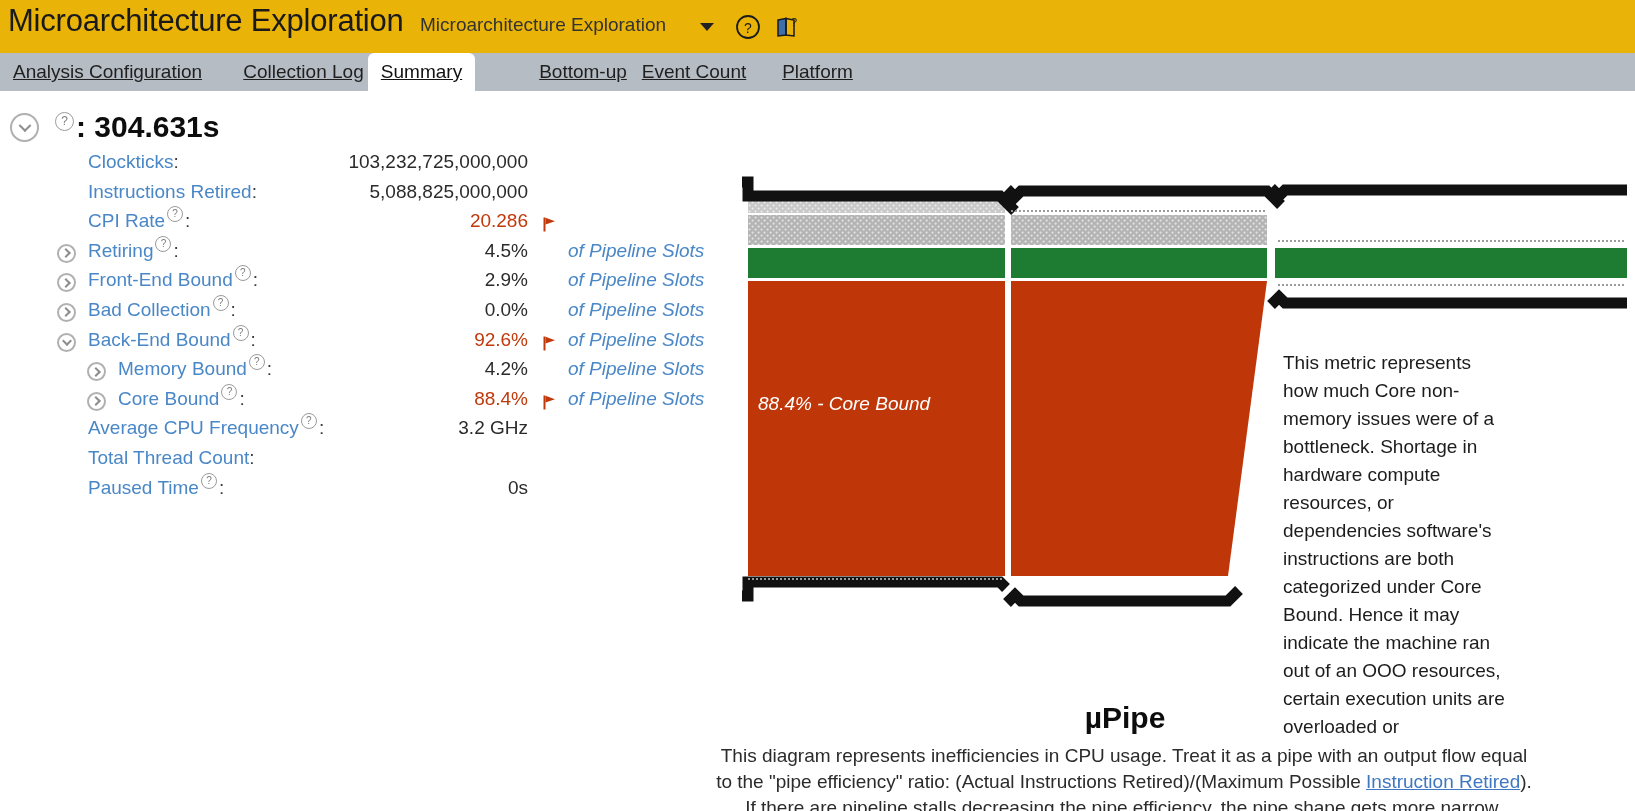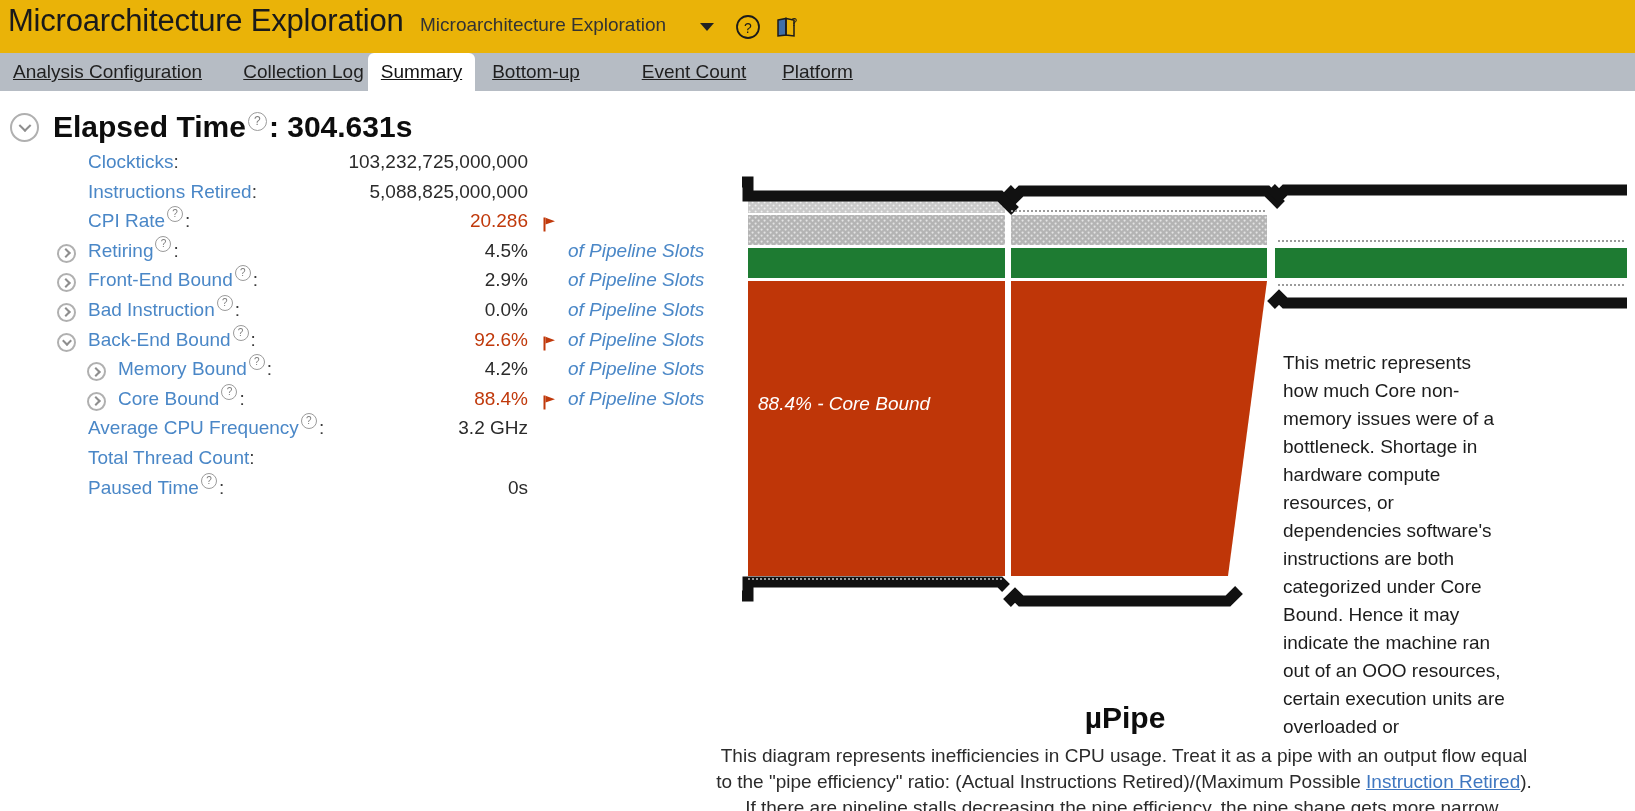--- a/index.html
+++ b/index.html
@@ -150,31 +150,30 @@
       <path d="M3 6 L11 4.5 L11 21 L3 22 Z" fill="#3f6fa8" stroke="#1b1b1b" stroke-width="1.5"></path>
       <path d="M11 4.5 L19 6 L19 22 L11 21 Z" fill="none" stroke="#1b1b1b" stroke-width="1.5"></path>
       <text x="19" y="12" font-size="11" font-family="Liberation Sans, sans-serif" fill="#1b1b1b" text-anchor="middle">?</text>
     </svg>
   </div>
 
   <div class="tabbar" id="tabbar">
       <div class="tab" style="left: 0px; width: 215px;">Analysis Configuration</div>
       <div class="tab" style="left: 226px; width: 155px;">Collection Log</div>
       <div class="tab active" style="left: 368px; width: 107px;">Summary</div>
-      <div class="tab" style="left: 475px; width: 122px;">Bottom-up</div>
+      <div class="tab" style="left: 522px; width: 122px;">Bottom-up</div>
       <div class="tab" style="left: 628px; width: 132px;">Event Count</div>
       <div class="tab" style="left: 766px; width: 103px;">Platform</div>
     </div>
 
   <div class="body-area">
 
     <div class="elapsed-row">
       <div class="circ-icon down"></div>
       <div class="elapsed-title">
-        <span>Elapsed Time</span>
         <span class="qmark big">?</span>
         <span>: 304.631s</span>
       </div>
     </div>
 
     <div class="metrics" id="metrics">
         <div class="mrow">
           <div class="m-label" style="left:88px">
             <span>Clockticks</span>
             <span class="colon">:</span>
@@ -218,21 +217,21 @@
             <span>Front-End Bound</span>
             <span class="qmark">?</span>
             <span class="colon">:</span>
           </div>
           <div class="m-value" style="left:278px">2.9%</div>
           <div class="m-unit" style="left:568px">of Pipeline Slots</div>
         </div>
         <div class="mrow">
           <div class="m-ico circ-icon sm right" style="left:57px"></div>
           <div class="m-label" style="left:88px">
-            <span>Bad Instruction</span>
+            <span>Bad Collection</span>
             <span class="qmark">?</span>
             <span class="colon">:</span>
           </div>
           <div class="m-value" style="left:278px">0.0%</div>
           <div class="m-unit" style="left:568px">of Pipeline Slots</div>
         </div>
         <div class="mrow">
           <div class="m-ico circ-icon sm down" style="left:57px"></div>
           <div class="m-label" style="left:88px">
             <span>Back-End Bound</span>

